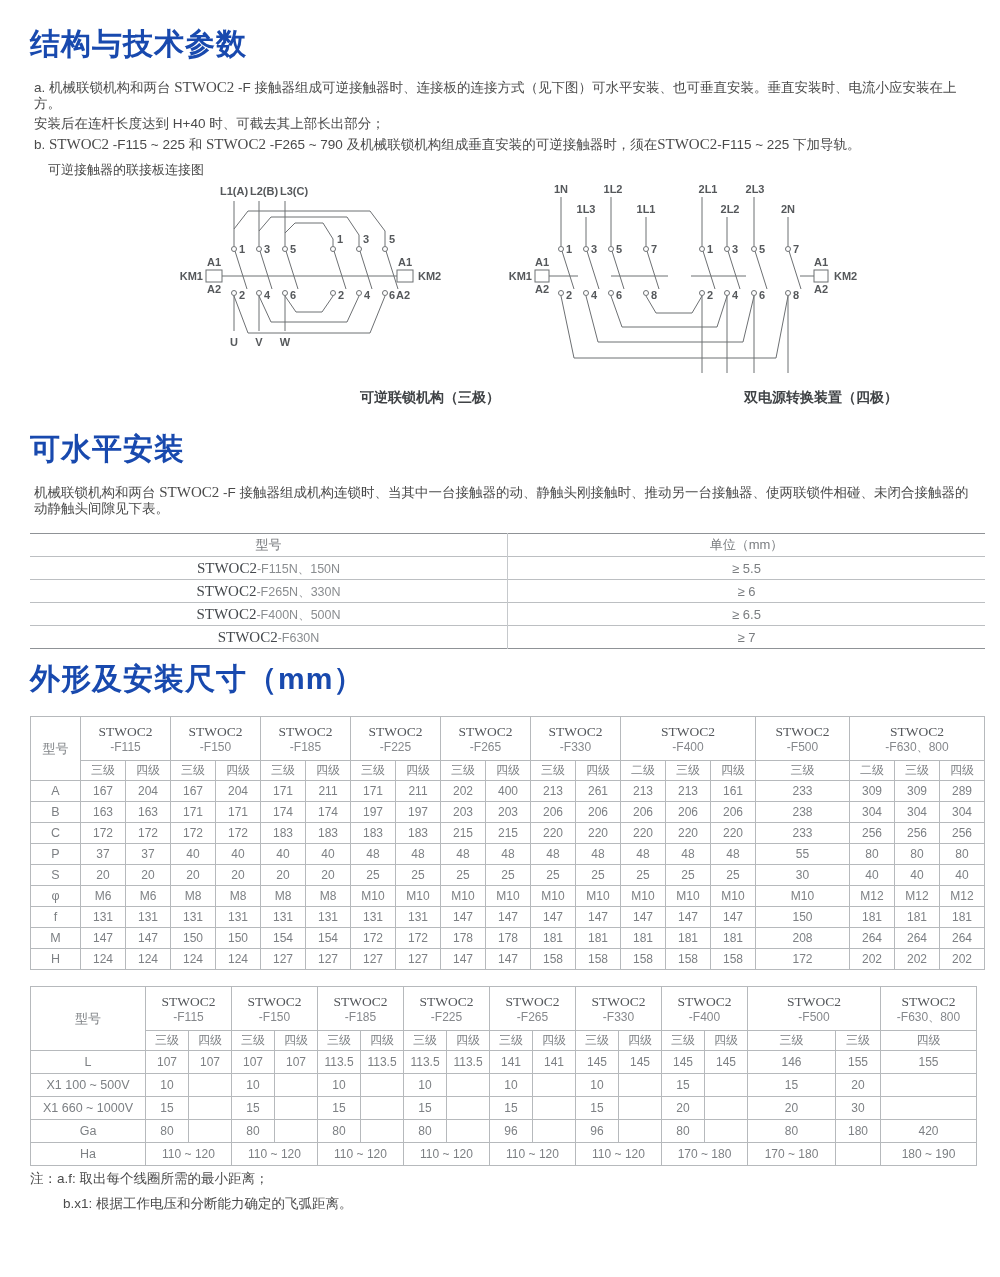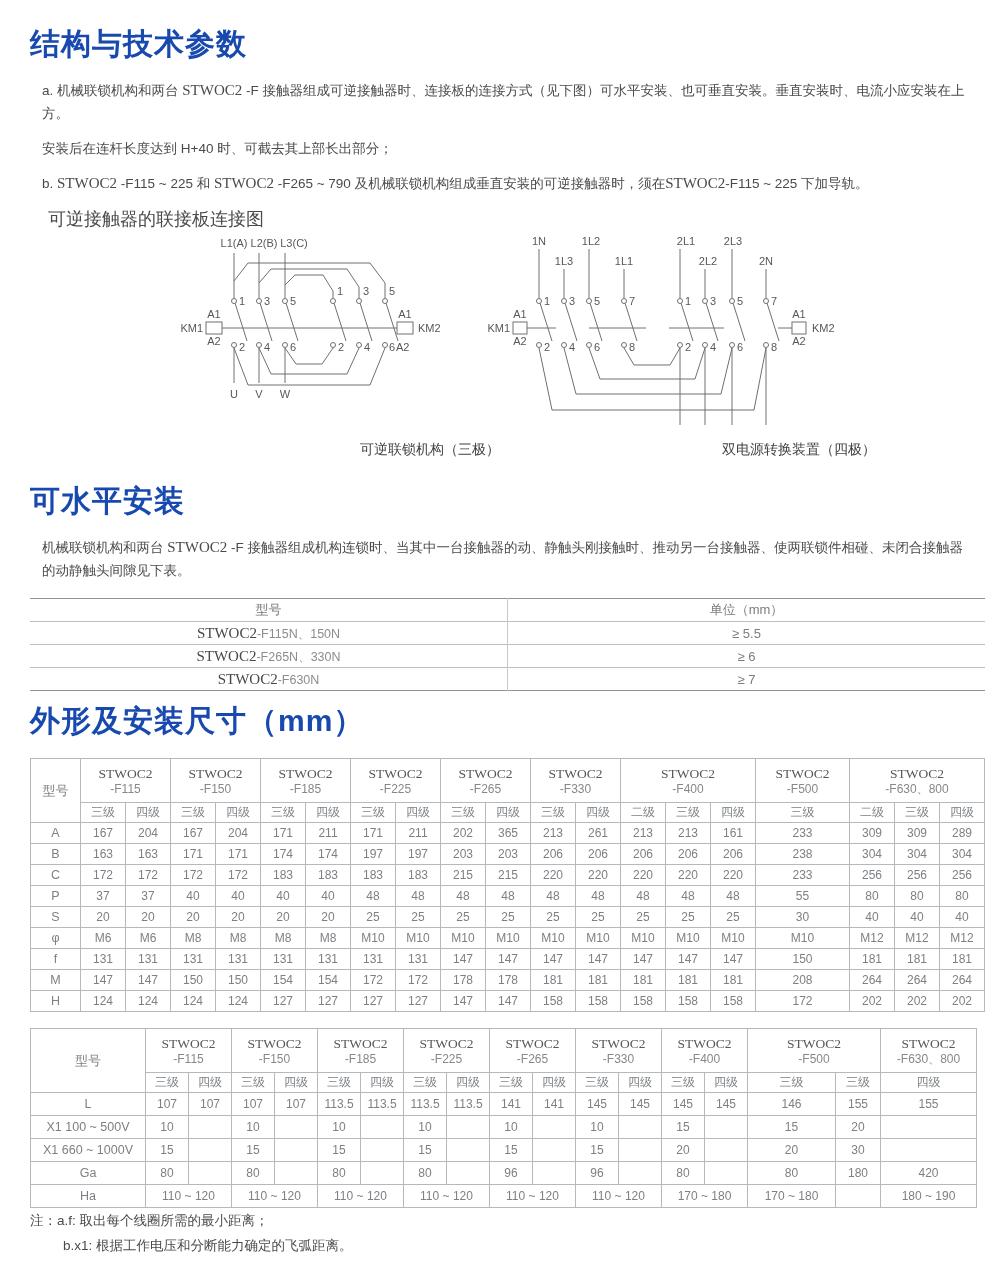--- a/index.html
+++ b/index.html
@@ -2,28 +2,28 @@
 <html style="--accent: #1849ae;"><head>
 <meta charset="utf-8">
 <style>
   :root { --accent:#1849ae; }
   * { box-sizing:border-box; }
   html,body { margin:0; padding:0; background:#ffffff; }
   body { width:1000px; font-family:"Liberation Sans","DejaVu Sans",sans-serif; color:#4a4a4a; }
   .page { padding:14px 15px 20px 30px; }
 
   h1.sec-title { font-size:30px; font-weight:700; color:var(--accent); margin:10px 0 14px 0; letter-spacing:1px; }
-  p.body-text { margin:12px; font-size:13.5px; line-height:23px; color:#4a4a4a; }
+  p.body-text { margin:4px; font-size:13.5px; line-height:16px; color:#4a4a4a; }
   .serif { font-family:"Liberation Serif","DejaVu Serif",serif; font-size:15px; }
-  .diagram-label { margin:8px 0 0 18px; font-size:18px; color:#4a4a4a; }
+  .diagram-label { margin:8px 0 0 18px; font-size:13px; color:#4a4a4a; }
 
   .diagrams { position:relative; height:238px; margin-top:2px; }
-  .dblock { position:absolute; top:0; }
+  .dblock { position:absolute; top:0;font-weight:bold; }
   .dblock.left  { left:120px; width:350px; }
-  .dblock.right { left:446px; width:400px; }
+  .dblock.right { left:468px; width:400px; }
   .dcaption { text-align:right; font-size:14px; color:#3f4245; margin-top:4px; }
 
   svg .dline { stroke:#6d7073; stroke-width:1; fill:none; }
   svg .dterm { fill:#ffffff; stroke:#6d7073; stroke-width:1; }
   svg .dbox  { fill:#ffffff; stroke:#6d7073; stroke-width:1; }
   svg text   { fill:#55585b; font-size:11px; font-family:"Liberation Sans","DejaVu Sans",sans-serif; }
 
   table.simple { width:955px; border-collapse:collapse; margin-top:16px; table-layout:fixed;
                  border-top:1px solid #8f9296; border-bottom:1px solid #8f9296; }
   table.simple th, table.simple td { height:23px; text-align:center; font-weight:normal;
@@ -235,20 +235,24 @@
     <tbody>
       <tr>
         <td><span class="model-serif">STWOC2</span><span class="model-rest">-F115N、150N</span></td>
         <td class="val">≥ 5.5</td>
       </tr>
       <tr>
         <td><span class="model-serif">STWOC2</span><span class="model-rest">-F265N、330N</span></td>
         <td class="val">≥ 6</td>
       </tr>
       <tr>
+        <td><span class="model-serif">STWOC2</span><span class="model-rest">-F400N、500N</span></td>
+        <td class="val">≥ 6.5</td>
+      </tr>
+      <tr>
         <td><span class="model-serif">STWOC2</span><span class="model-rest">-F630N</span></td>
         <td class="val">≥ 7</td>
       </tr>
     </tbody>
   </table>
 
   <h1 class="sec-title">外形及安装尺寸（mm）</h1>
 
   <table class="dim" id="dim1">
       <colgroup>
@@ -340,21 +344,21 @@
           <th>A</th>
           <td>167</td>
           <td>204</td>
           <td>167</td>
           <td>204</td>
           <td>171</td>
           <td>211</td>
           <td>171</td>
           <td>211</td>
           <td>202</td>
-          <td>365</td>
+          <td>400</td>
           <td>213</td>
           <td>261</td>
           <td>213</td>
           <td>213</td>
           <td>161</td>
           <td>233</td>
           <td>309</td>
           <td>309</td>
           <td>289</td>
         </tr>

